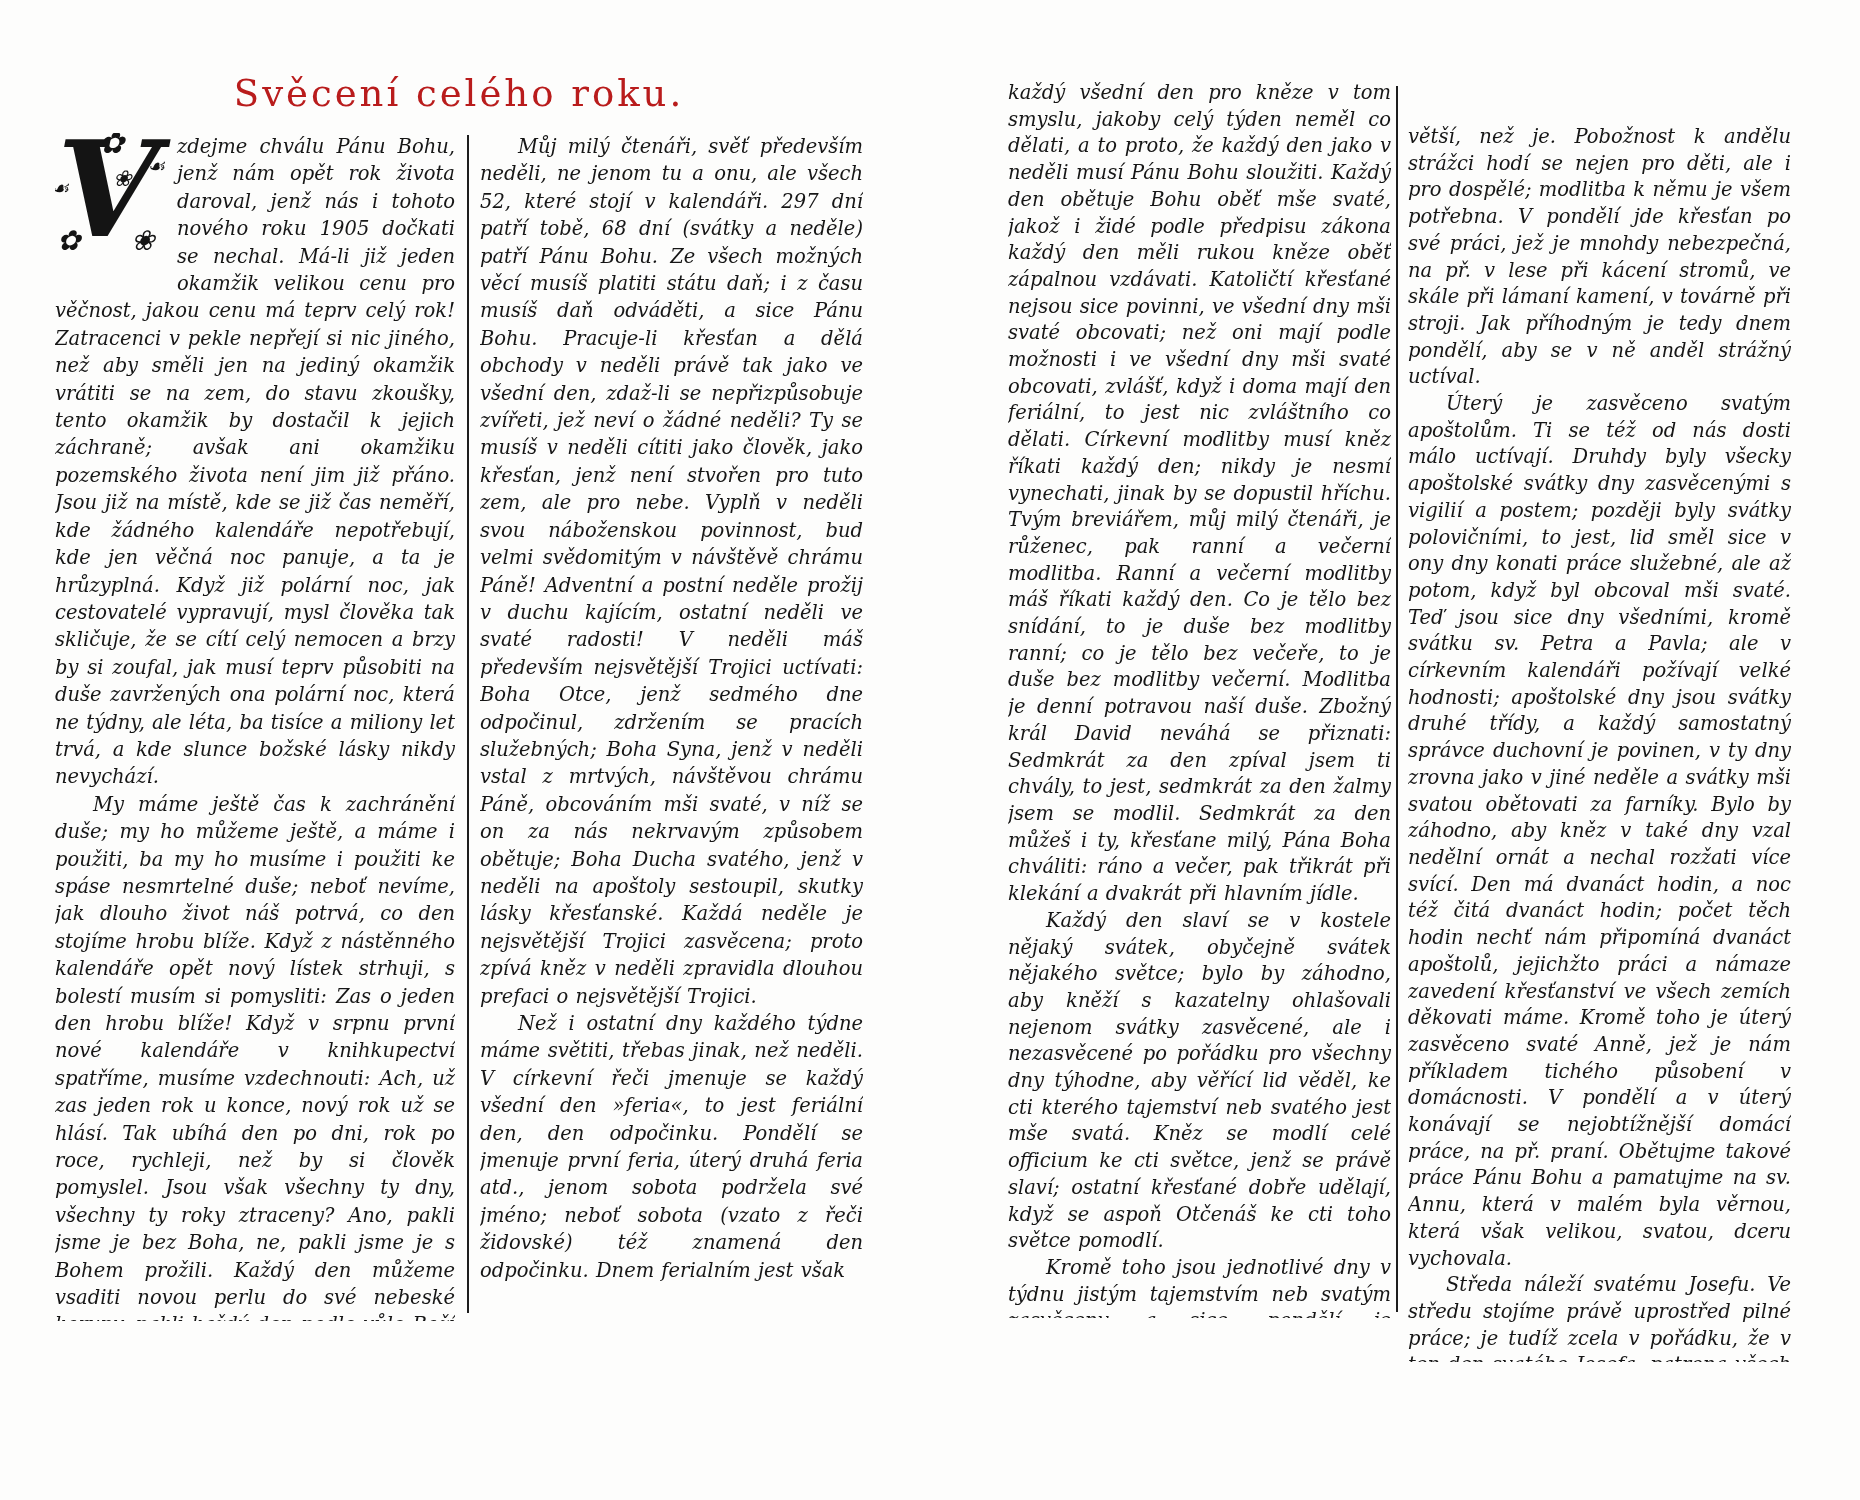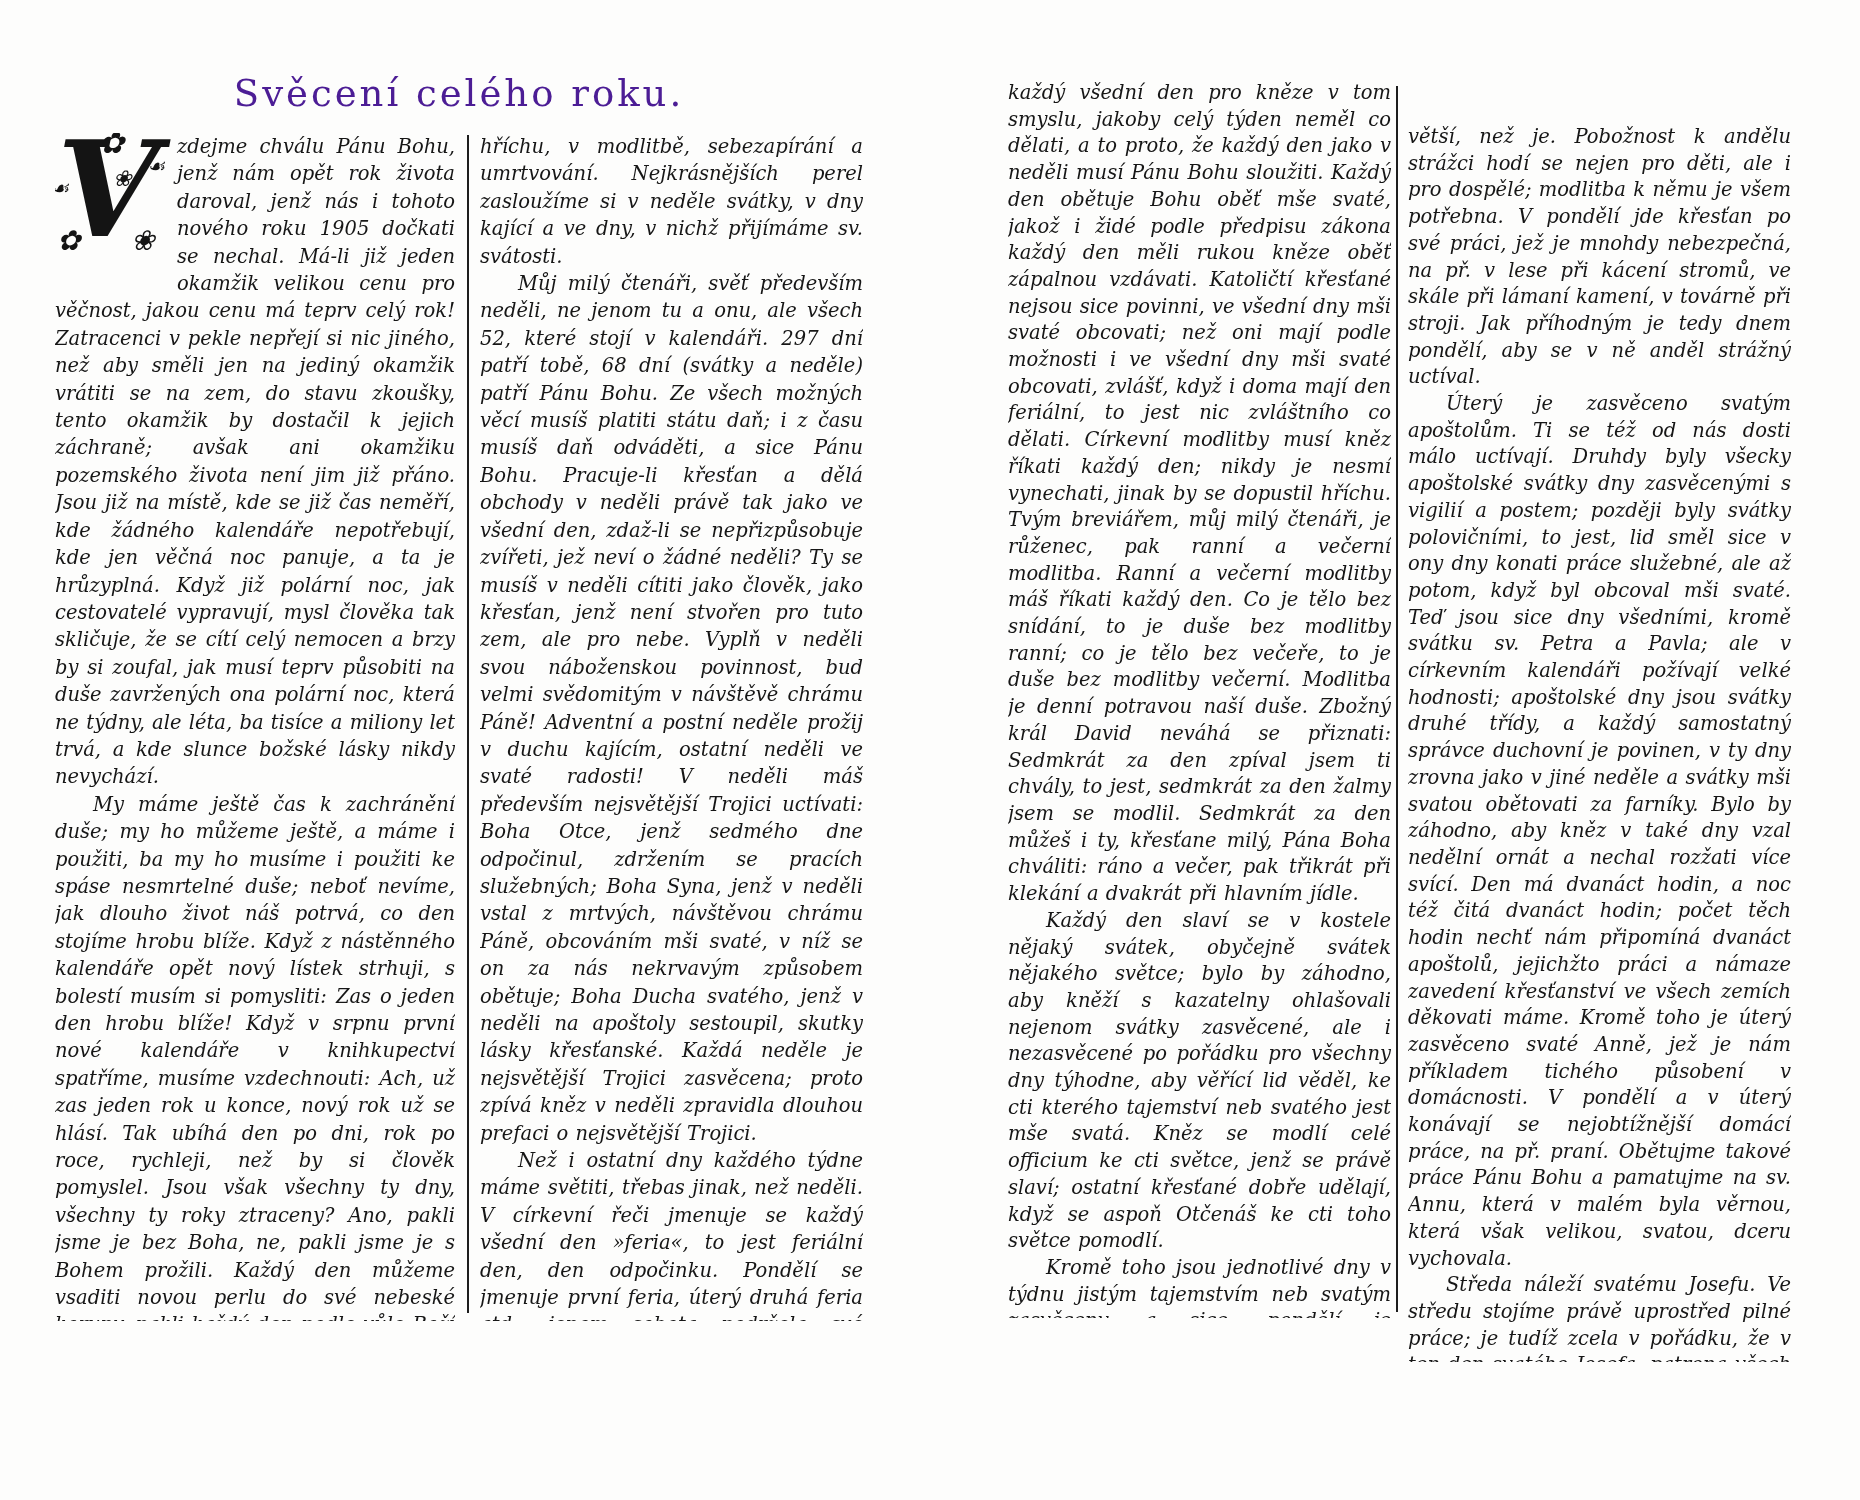--- a/index.html
+++ b/index.html
@@ -17,21 +17,21 @@
   }
   .page-title {
     position: absolute;
     left: 55px;
     top: 72px;
     width: 808px;
     text-align: center;
     font-size: 37px;
     font-weight: normal;
     letter-spacing: 3px;
-    color: #4c1d95;
+    color: #b91c1c;
     margin: 0;
   }
   .column {
     position: absolute;
     text-align: justify;
     font-size: 19.5px;
     overflow: hidden;
     hyphens: auto;
     -webkit-hyphens: auto;
     word-spacing: 1px;
@@ -90,21 +90,20 @@
         <span class="curl-l flower">☙</span>
         <span class="curl-r flower">☙</span>
         <span class="letter">V</span>
         <span class="flower f-left">✿</span>
         <span class="flower f-right">❀</span>
       </span>zdejme chválu Pánu Bohu, jenž nám opět rok života daroval, jenž nás i tohoto nového roku 1905 dočkati se nechal. Má-li již jeden okamžik velikou cenu pro věčnost, jakou cenu má teprv celý rok! Zatracenci v pekle nepřejí si nic jiného, než aby směli jen na jediný okamžik vrátiti se na zem, do stavu zkoušky, tento okamžik by dostačil k jejich záchraně; avšak ani okamžiku pozemského života není jim již přáno. Jsou již na místě, kde se již čas neměří, kde žádného kalendáře nepotřebují, kde jen věčná noc panuje, a ta je hrůzyplná. Když již polární noc, jak cestovatelé vypravují, mysl člověka tak skličuje, že se cítí celý nemocen a brzy by si zoufal, jak musí teprv působiti na duše zavržených ona polární noc, která ne týdny, ale léta, ba tisíce a miliony let trvá, a kde slunce božské lásky nikdy nevychází.</p>
     <p class="indent">My máme ještě čas k zachránění duše; my ho můžeme ještě, a máme i použiti, ba my ho musíme i použiti ke spáse nesmrtelné duše; neboť nevíme, jak dlouho život náš potrvá, co den stojíme hrobu blíže. Když z nástěnného kalendáře opět nový lístek strhuji, s bolestí musím si pomysliti: Zas o jeden den hrobu blíže! Když v srpnu první nové kalendáře v knihkupectví spatříme, musíme vzdechnouti: Ach, už zas jeden rok u konce, nový rok už se hlásí. Tak ubíhá den po dni, rok po roce, rychleji, než by si člověk pomyslel. Jsou však všechny ty dny, všechny ty roky ztraceny? Ano, pakli jsme je bez Boha, ne, pakli jsme je s Bohem prožili. Každý den můžeme vsaditi novou perlu do své nebeské koruny, pakli každý den podle vůle Boží ztrávíme, svatě a bez</p>
   </div>
 <div id="divider-1" class="divider"></div>
 <div id="col2" class="column col-left-page">
-    <p>hříchu, v modlitbě, sebezapírání a umrtvování. Nejkrásnějších perel zasloužíme si v neděle svátky, v dny kající a ve dny, v nichž přijímáme sv. svátosti.</p>
     <p class="indent">Můj milý čtenáři, svěť především neděli, ne jenom tu a onu, ale všech 52, které stojí v kalendáři. 297 dní patří tobě, 68 dní (svátky a neděle) patří Pánu Bohu. Ze všech možných věcí musíš platiti státu daň; i z času musíš daň odváděti, a sice Pánu Bohu. Pracuje-li křesťan a dělá obchody v neděli právě tak jako ve všední den, zdaž-li se nepřizpůsobuje zvířeti, jež neví o žádné neděli? Ty se musíš v neděli cítiti jako člověk, jako křesťan, jenž není stvořen pro tuto zem, ale pro nebe. Vyplň v neděli svou náboženskou povinnost, buď velmi svědomitým v návštěvě chrámu Páně! Adventní a postní neděle prožij v duchu kajícím, ostatní neděli ve svaté radosti! V neděli máš především nejsvětější Trojici uctívati: Boha Otce, jenž sedmého dne odpočinul, zdržením se pracích služebných; Boha Syna, jenž v neděli vstal z mrtvých, návštěvou chrámu Páně, obcováním mši svaté, v níž se on za nás nekrvavým způsobem obětuje; Boha Ducha svatého, jenž v neděli na apoštoly sestoupil, skutky lásky křesťanské. Každá neděle je nejsvětější Trojici zasvěcena; proto zpívá kněz v neděli zpravidla dlouhou prefaci o nejsvětější Trojici.</p>
     <p class="indent">Než i ostatní dny každého týdne máme světiti, třebas jinak, než neděli. V církevní řeči jmenuje se každý všední den »feria«, to jest feriální den, den odpočinku. Pondělí se jmenuje první feria, úterý druhá feria atd., jenom sobota podržela své jméno; neboť sobota (vzato z řeči židovské) též znamená den odpočinku. Dnem ferialním jest však</p>
   </div>
 
 <div id="col3" class="column col-right-page">
     <p>každý všední den pro kněze v tom smyslu, jakoby celý týden neměl co dělati, a to proto, že každý den jako v neděli musí Pánu Bohu sloužiti. Každý den obětuje Bohu oběť mše svaté, jakož i židé podle předpisu zákona každý den měli rukou kněze oběť zápalnou vzdávati. Katoličtí křesťané nejsou sice povinni, ve všední dny mši svaté obcovati; než oni mají podle možnosti i ve všední dny mši svaté obcovati, zvlášť, když i doma mají den feriální, to jest nic zvláštního co dělati. Církevní modlitby musí kněz říkati každý den; nikdy je nesmí vynechati, jinak by se dopustil hříchu. Tvým breviářem, můj milý čtenáři, je růženec, pak ranní a večerní modlitba. Ranní a večerní modlitby máš říkati každý den. Co je tělo bez snídání, to je duše bez modlitby ranní; co je tělo bez večeře, to je duše bez modlitby večerní. Modlitba je denní potravou naší duše. Zbožný král David neváhá se přiznati: Sedmkrát za den zpíval jsem ti chvály, to jest, sedmkrát za den žalmy jsem se modlil. Sedmkrát za den můžeš i ty, křesťane milý, Pána Boha chváliti: ráno a večer, pak třikrát při klekání a dvakrát při hlavním jídle.</p>
     <p class="indent">Každý den slaví se v kostele nějaký svátek, obyčejně svátek nějakého světce; bylo by záhodno, aby kněží s kazatelny ohlašovali nejenom svátky zasvěcené, ale i nezasvěcené po pořádku pro všechny dny týhodne, aby věřící lid věděl, ke cti kterého tajemství neb svatého jest mše svatá. Kněz se modlí celé officium ke cti světce, jenž se právě slaví; ostatní křesťané dobře udělají, když se aspoň Otčenáš ke cti toho světce pomodlí.</p>
     <p class="indent">Kromě toho jsou jednotlivé dny v týdnu jistým tajemstvím neb svatým zasvěceny, a sice: pondělí je zasvěceno svatým andělům. V pondělí můžeme svého strážného anděla obzvlášť uctívati. Úcta anděla strážného mohla by býti</p>
   </div>
 <div id="divider-2" class="divider"></div>

